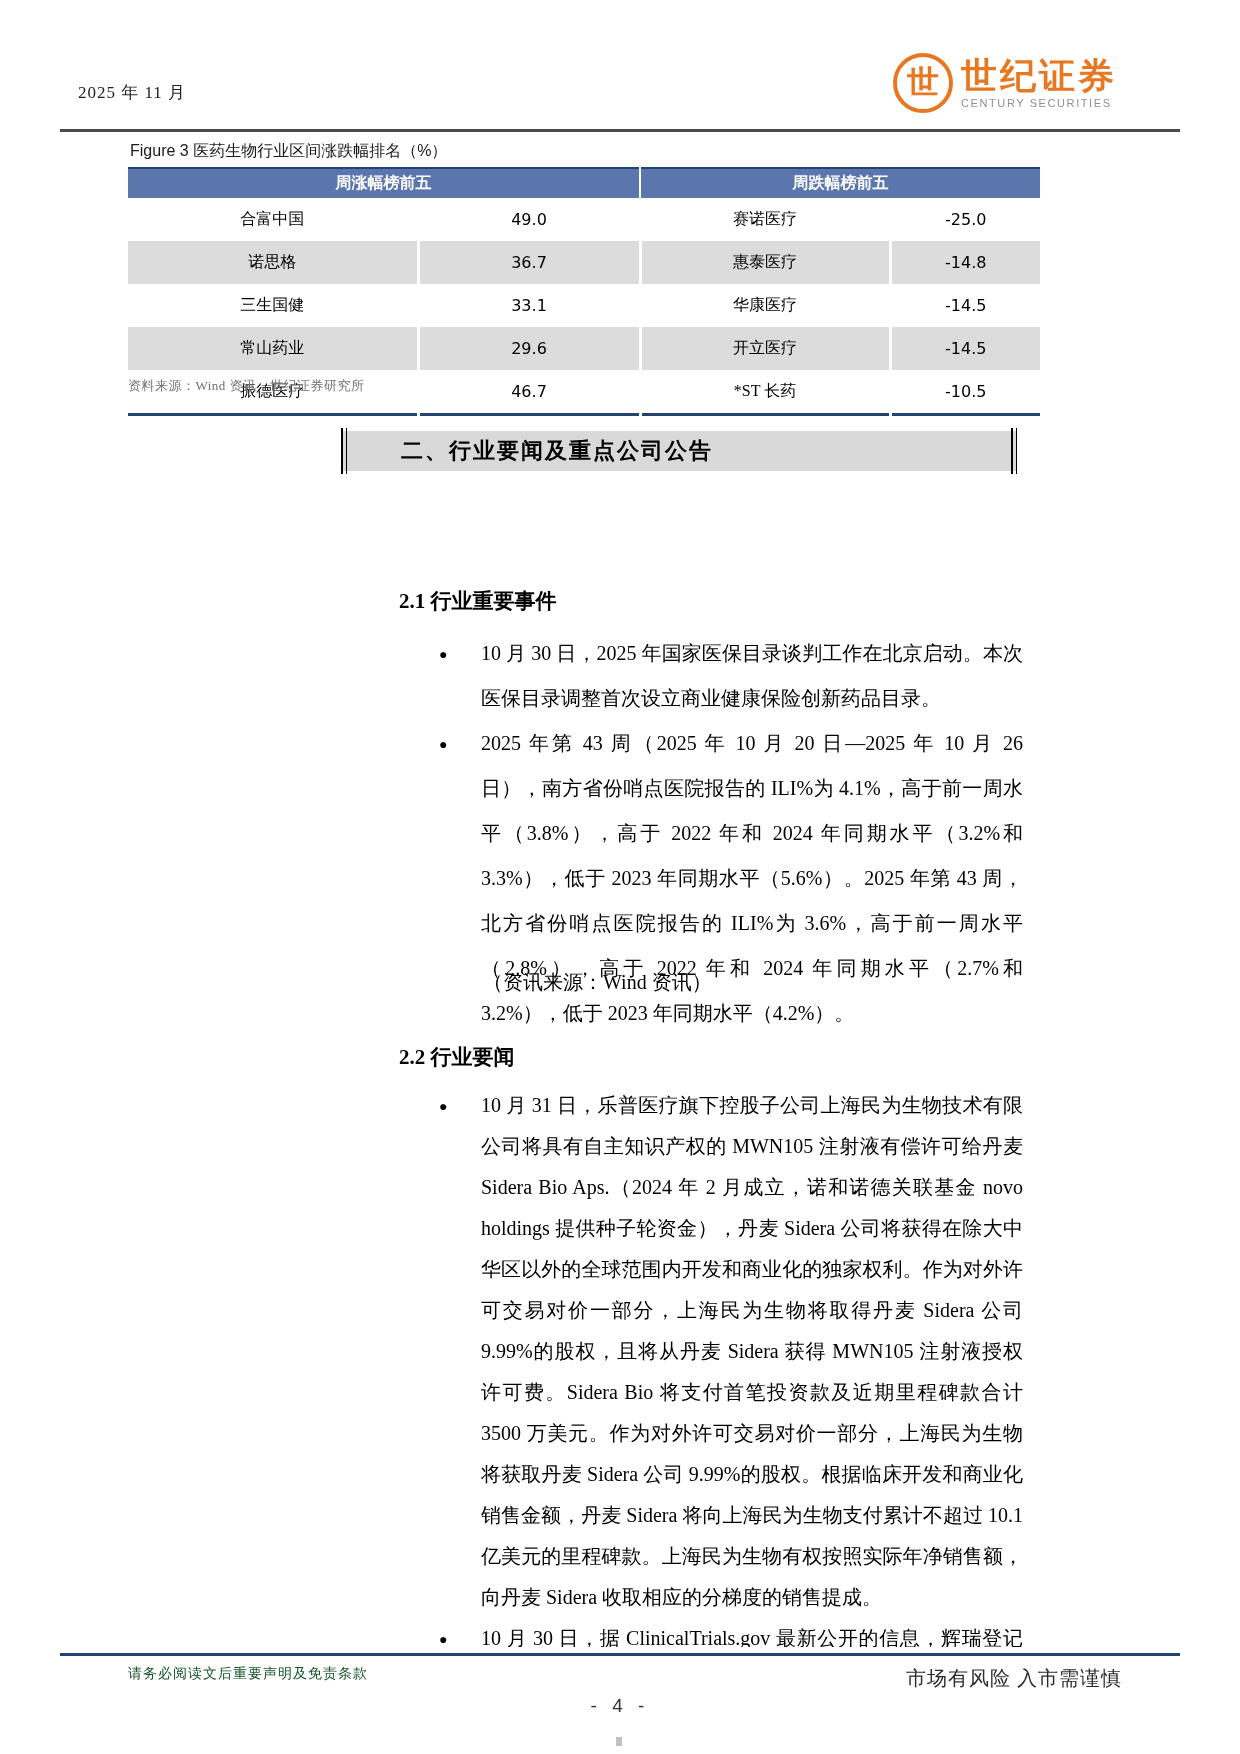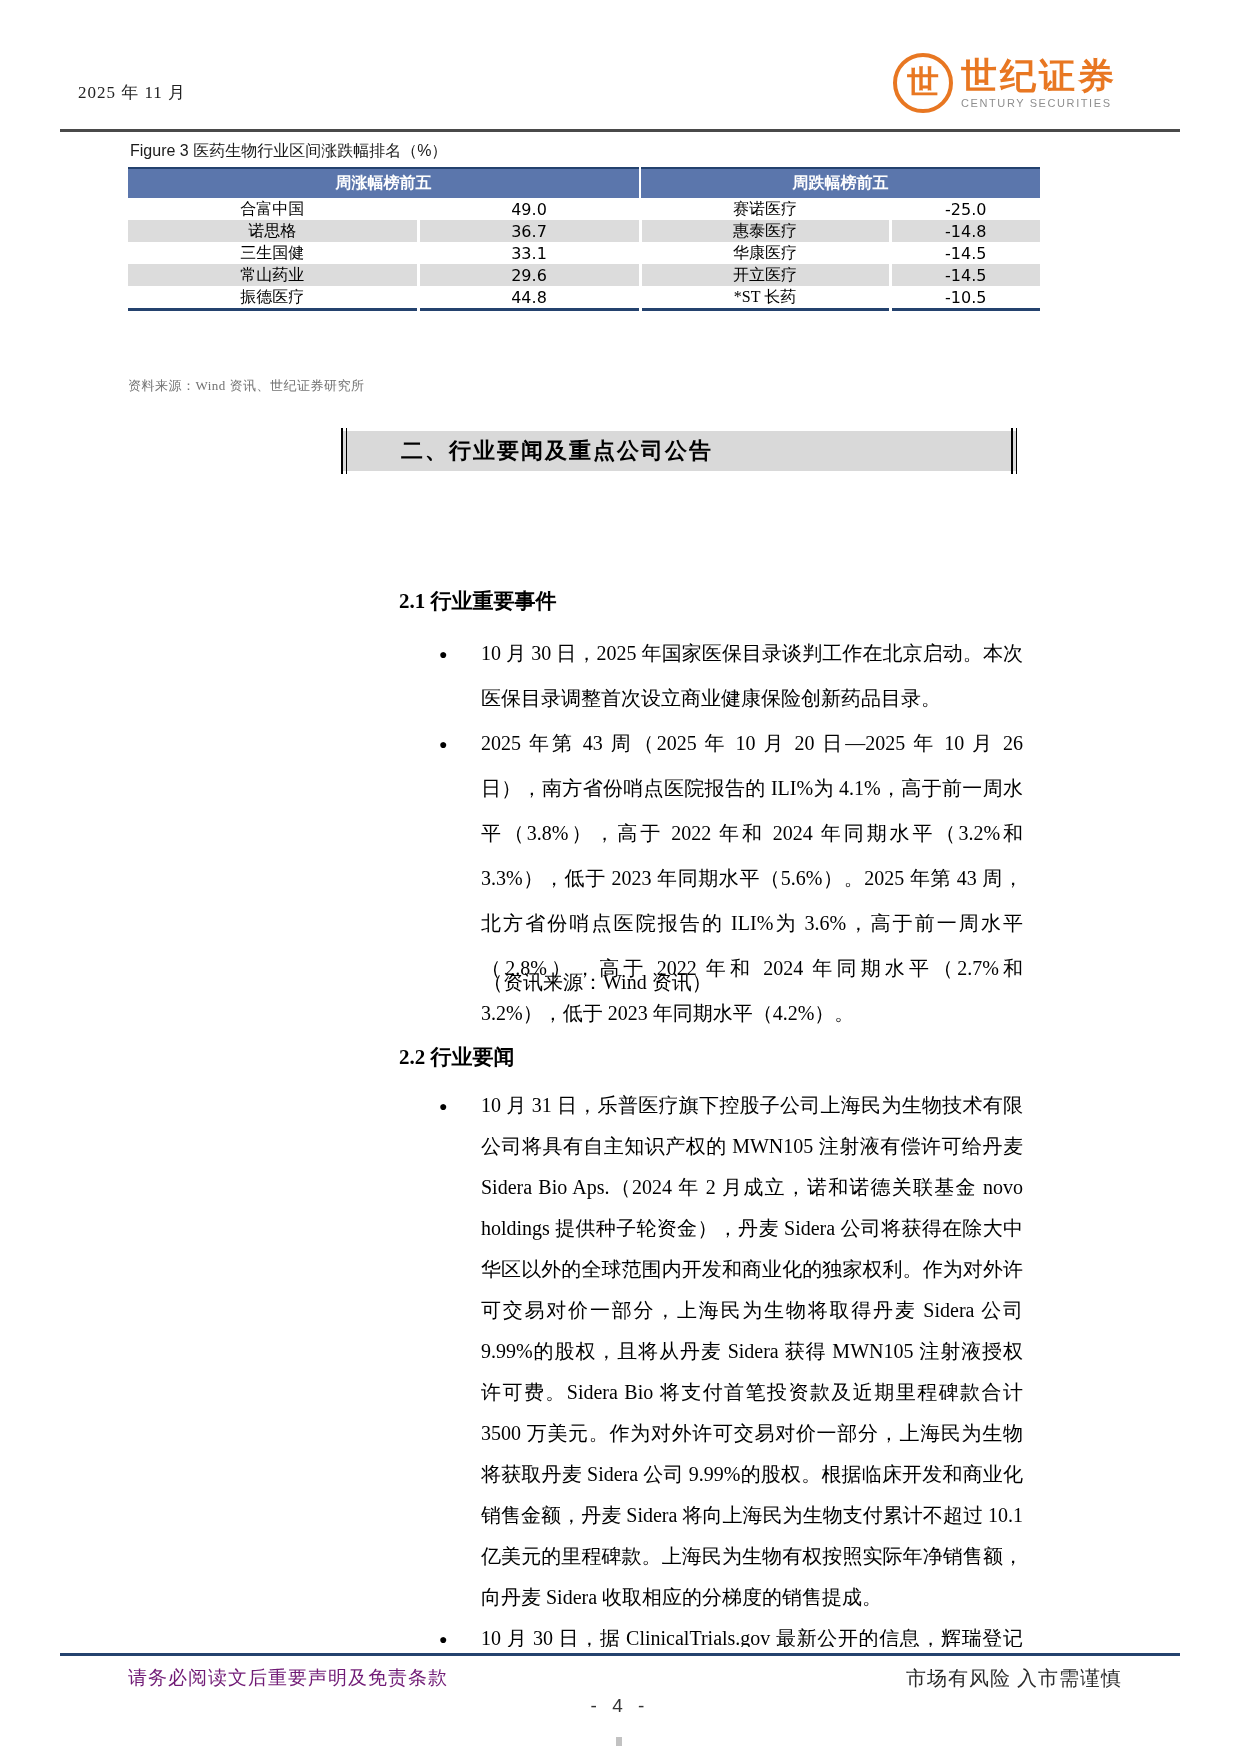--- a/index.html
+++ b/index.html
@@ -22,21 +22,21 @@
   
   .fig-title{position:absolute;left:130px;top:140px;font-size:16px;color:#1a1a1a;
              font-family:"Liberation Sans","DejaVu Sans",sans-serif;}
   .fig-table{position:absolute;left:128px;top:166px;width:912px;border-collapse:collapse;
              border-top:2px solid #24426E;border-bottom:3px solid #24426E;table-layout:fixed;}
   .fig-table td{padding:0;text-align:center;vertical-align:middle;overflow:hidden;white-space:nowrap;}
   .fig-table .ghead td{background:#5B76AC;color:#fff;font-weight:bold;font-size:16px;height:29px;}
   .fig-table .chead td{background:#5B76AC;color:#fff;font-weight:bold;font-size:16px;height:29px;
                        border-top:1px solid rgba(255,255,255,.65);}
   .fig-table .ghead td + td, .fig-table .chead td + td{border-left:2px solid rgba(255,255,255,.45);}
-  .fig-table .brow td{height:22px;font-size:16px;color:#000;}
+  .fig-table .brow td{height:43px;font-size:16px;color:#000;}
   .fig-table .brow td + td{border-left:3px solid #fff;}
   .fig-table .brow.stripe td{background:#DCDCDC;}
   .fig-table .num{font-family:"DejaVu Sans","Liberation Sans",sans-serif;font-size:14.5px;}
   .fig-src{position:absolute;left:128px;top:376px;font-size:13px;color:#737373;letter-spacing:.5px;}
 
   
   .sec-bar{position:absolute;left:341px;top:430px;width:676px;height:40px;background:#D9D9D9;}
   .dbar{position:absolute;top:-3px;width:3px;height:46px;border-left:2px solid #000;border-right:1px solid #000;}
   .dbar.l{left:0;} .dbar.r{right:0;}
   .sec-title{position:absolute;left:60px;top:0;height:40px;line-height:40px;
@@ -47,21 +47,21 @@
   .blist{position:absolute;left:437px;width:586px;}
   .bullet{position:relative;padding-left:44px;font-size:20px;line-height:45px;
           text-align:justify;color:#000;}
   .bullet .dot{position:absolute;left:2px;top:1px;font-size:14px;color:#000;}
   .blist2 .bullet{line-height:41px;}
   .note-line{position:absolute;left:483px;font-size:20px;color:#000;}
   .clip{overflow:hidden;}
 
   
   .rule-bot{position:absolute;left:60px;top:1652px;width:1120px;height:3px;background:#24426E;}
-  .foot-left{position:absolute;left:128px;top:1664px;font-size:19px;color:#701a75;letter-spacing:1px;}
+  .foot-left{position:absolute;left:128px;top:1664px;font-size:14px;color:#14532d;letter-spacing:1px;}
   .foot-right{position:absolute;right:118px;top:1664px;font-size:20px;color:#2b2b2b;letter-spacing:1px;}
   .page-num{position:absolute;left:0;top:1694px;width:1240px;text-align:center;
             font-size:19px;color:#333;letter-spacing:5px;
             font-family:"Liberation Sans","DejaVu Sans",sans-serif;}
   .tiny-sq{position:absolute;left:616px;top:1736px;width:6px;height:9px;background:#c2c2c2;}
 </style>
 </head>
 <body>
 
 <div id="page">
@@ -108,21 +108,21 @@
       <td class="num">-14.5</td>
     </tr>
     <tr class="brow stripe">
       <td>常山药业</td>
       <td class="num">29.6</td>
       <td>开立医疗</td>
       <td class="num">-14.5</td>
     </tr>
     <tr class="brow">
       <td>振德医疗</td>
-      <td class="num">44.8</td>
+      <td class="num">46.7</td>
       <td>*ST 长药</td>
       <td class="num">-10.5</td>
     </tr>
   </tbody>
     </table>
   <div class="fig-src">资料来源：Wind 资讯、世纪证券研究所</div>
 
   <div class="sec-bar">
     <div class="dbar l"></div>
     <div class="dbar r"></div>

